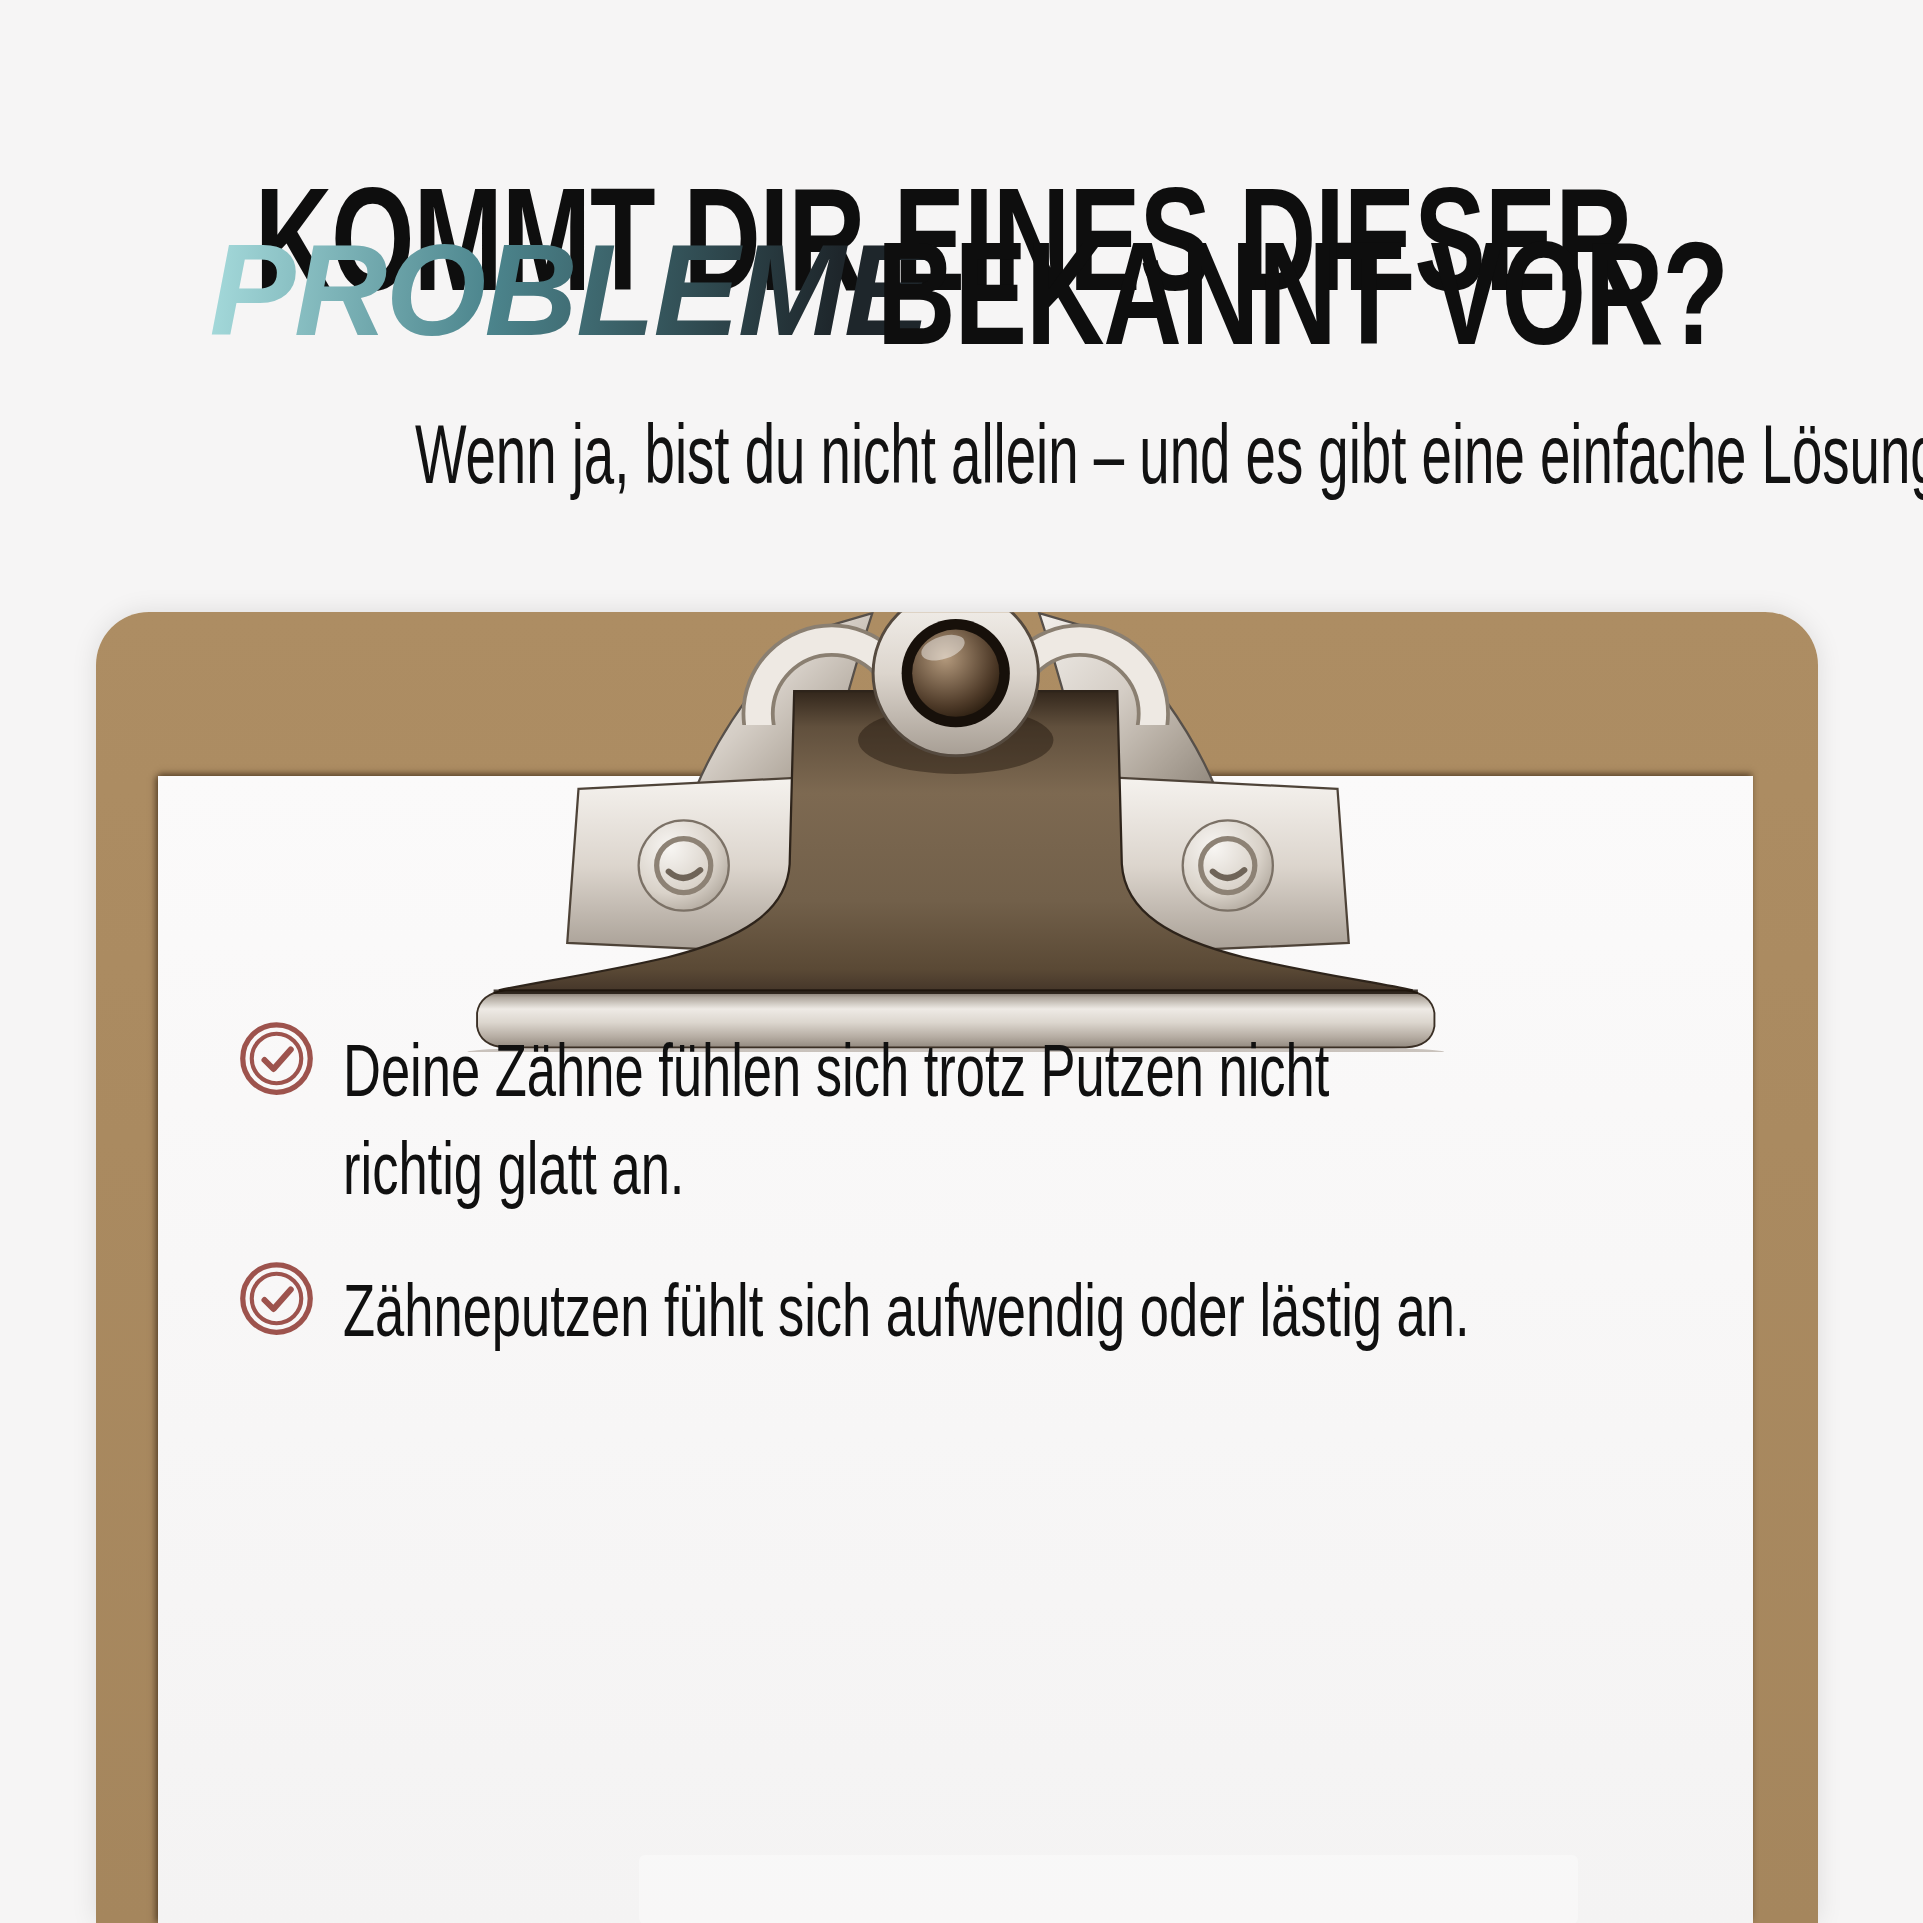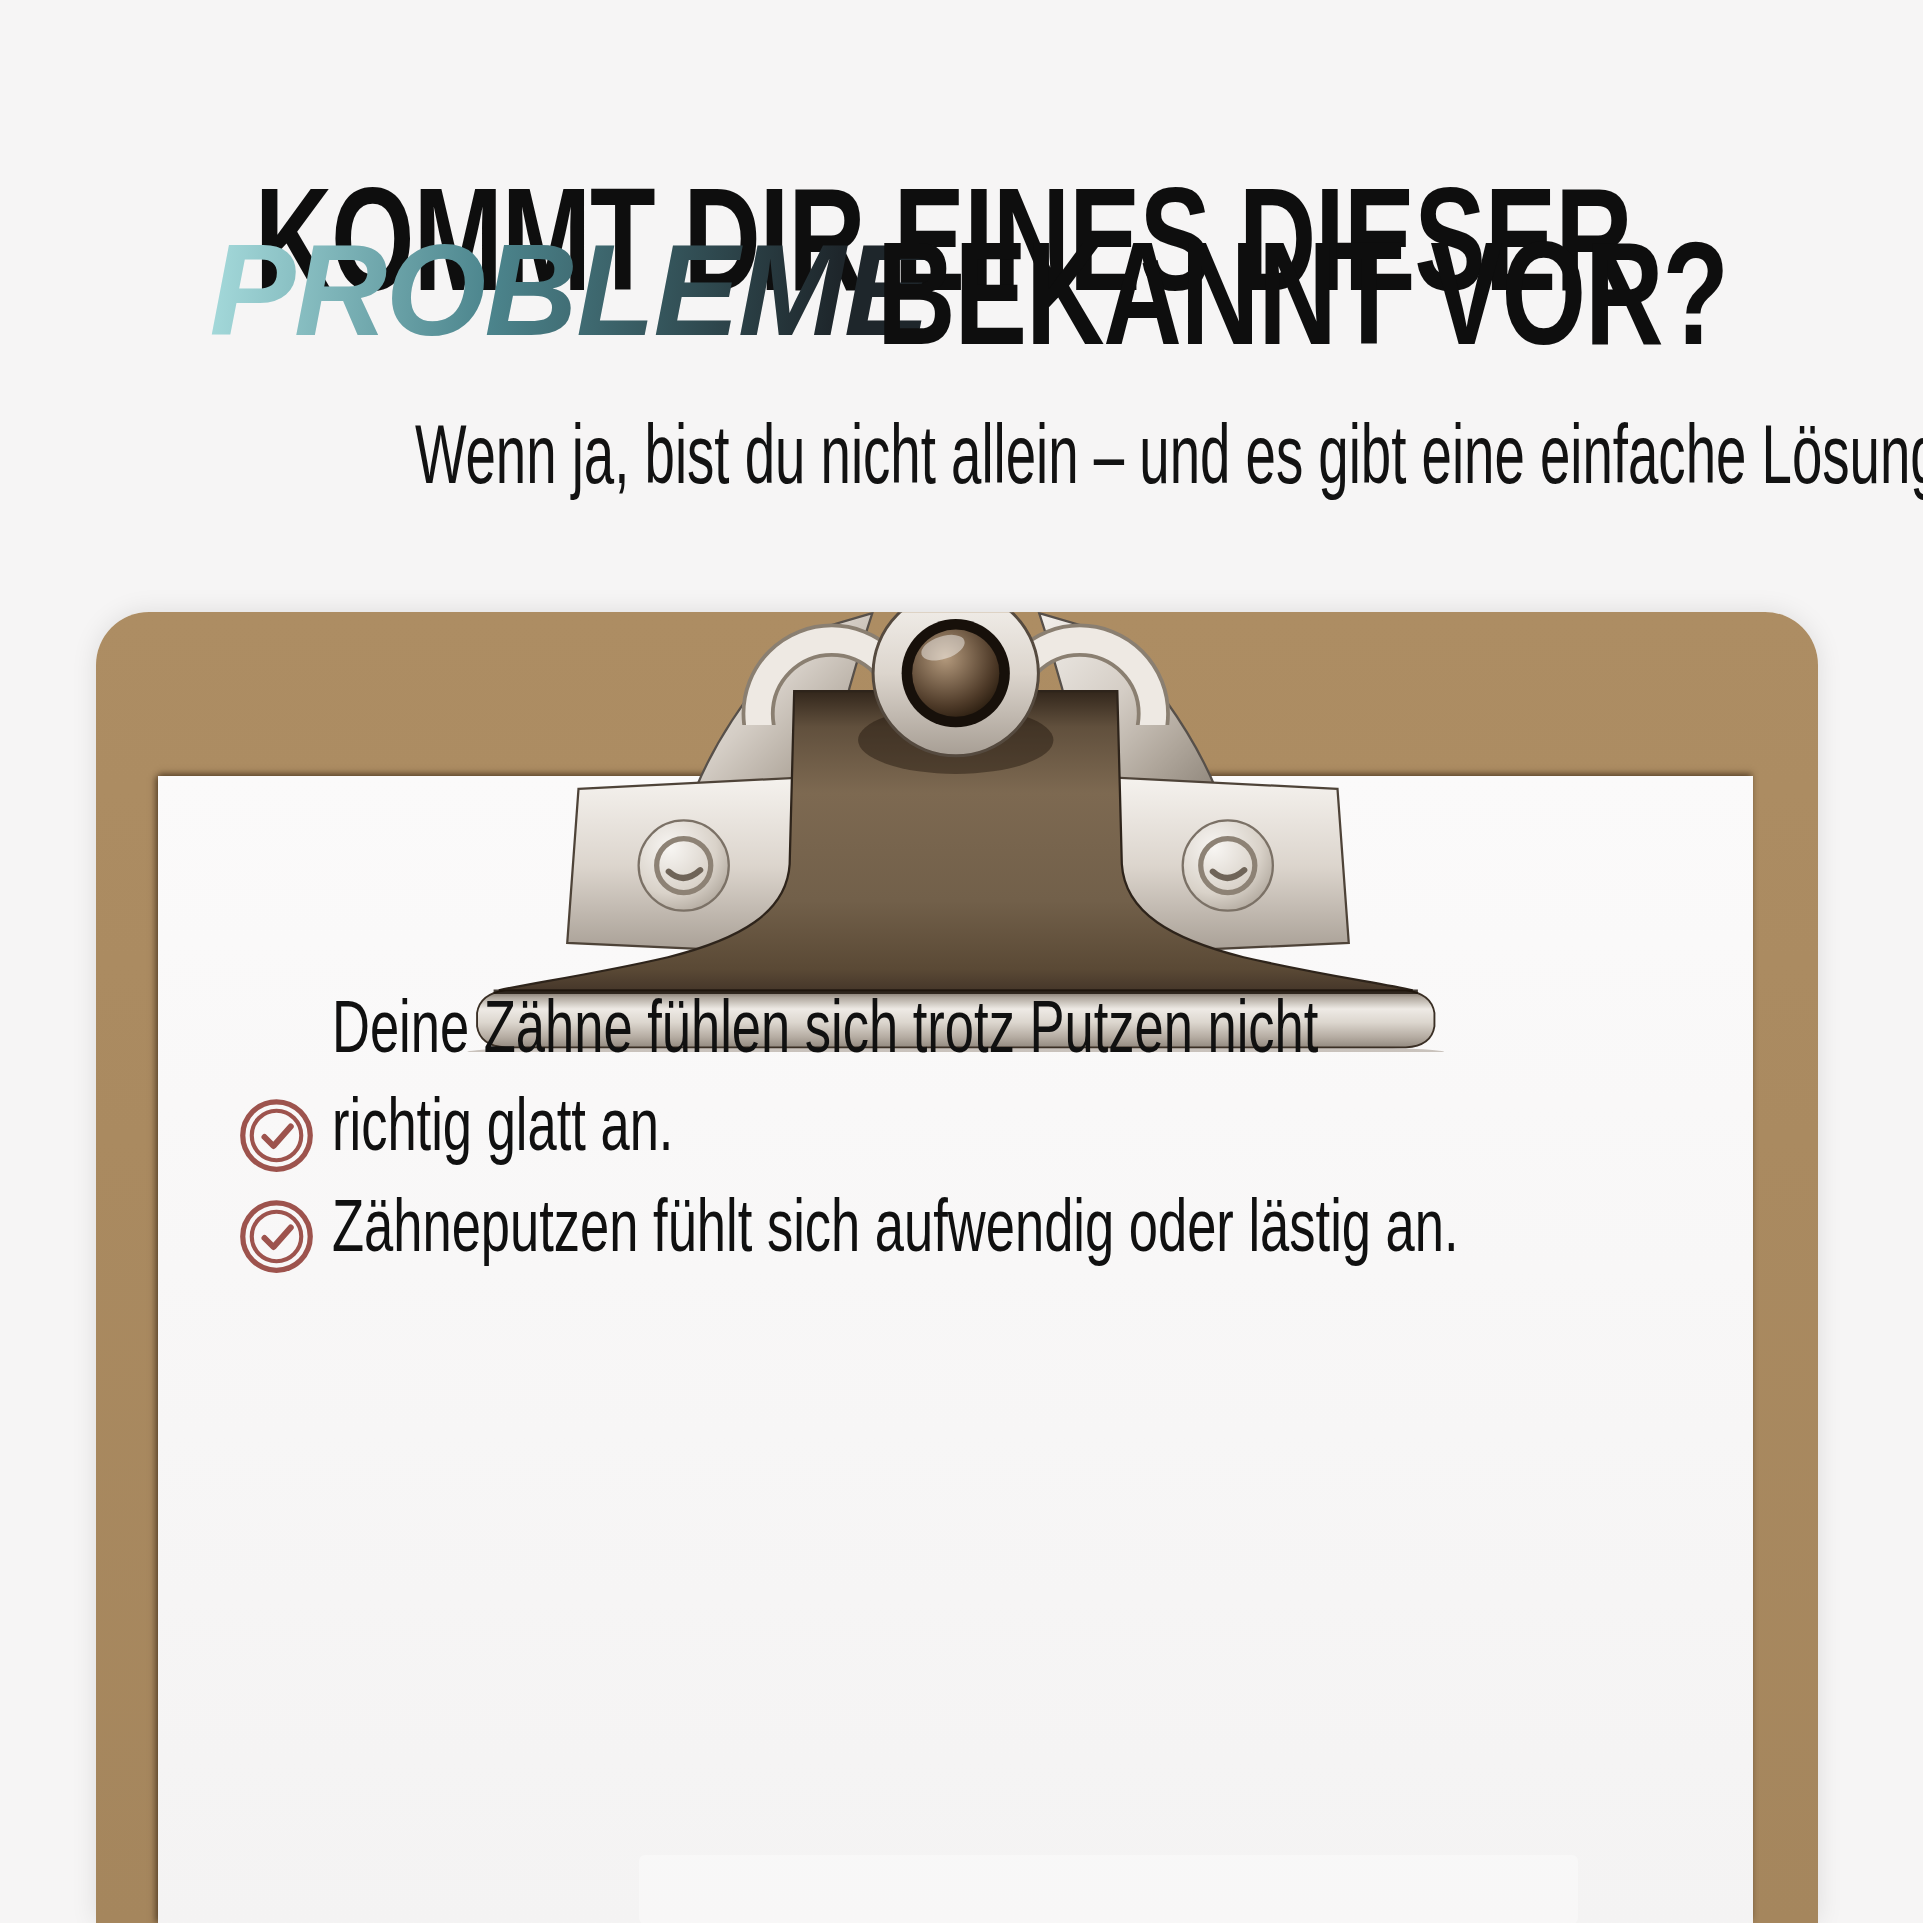--- a/index.html
+++ b/index.html
@@ -43,21 +43,21 @@
     background:linear-gradient(180deg,#fbfafa 0%,#f4f3f3 100%);
     box-shadow:-3.8px 0 6px -0.8px rgba(58,40,22,.55), 0 -3.8px 6px -0.8px rgba(58,40,22,.55);
   }
   .paper-sheen{
     position:absolute;left:639px;top:1855px;width:939px;height:69px;
     background:rgba(255,255,255,.35);border-radius:6px;
   }
   .clip{position:absolute;left:447px;top:601px;width:1022px;height:451px;}
   
   .checklist{position:absolute;left:239px;top:977px;width:1503px;}
-  .check-item{display:flex;align-items:flex-end;gap:18px;margin-bottom:3px;}
+  .check-item{display:flex;align-items:flex-start;gap:29px;margin-bottom:3px;margin-top:44px;}
   .check-icon{flex:0 0 75px;width:75px;height:75px;}
   .check-text{
     font-size:75px;line-height:98px;font-weight:400;color:#101010;
     transform:scaleX(.70);transform-origin:left center;width:1954px;
   }
   .check-text div{white-space:nowrap;}
 </style>
 </head>
 <body>
 

